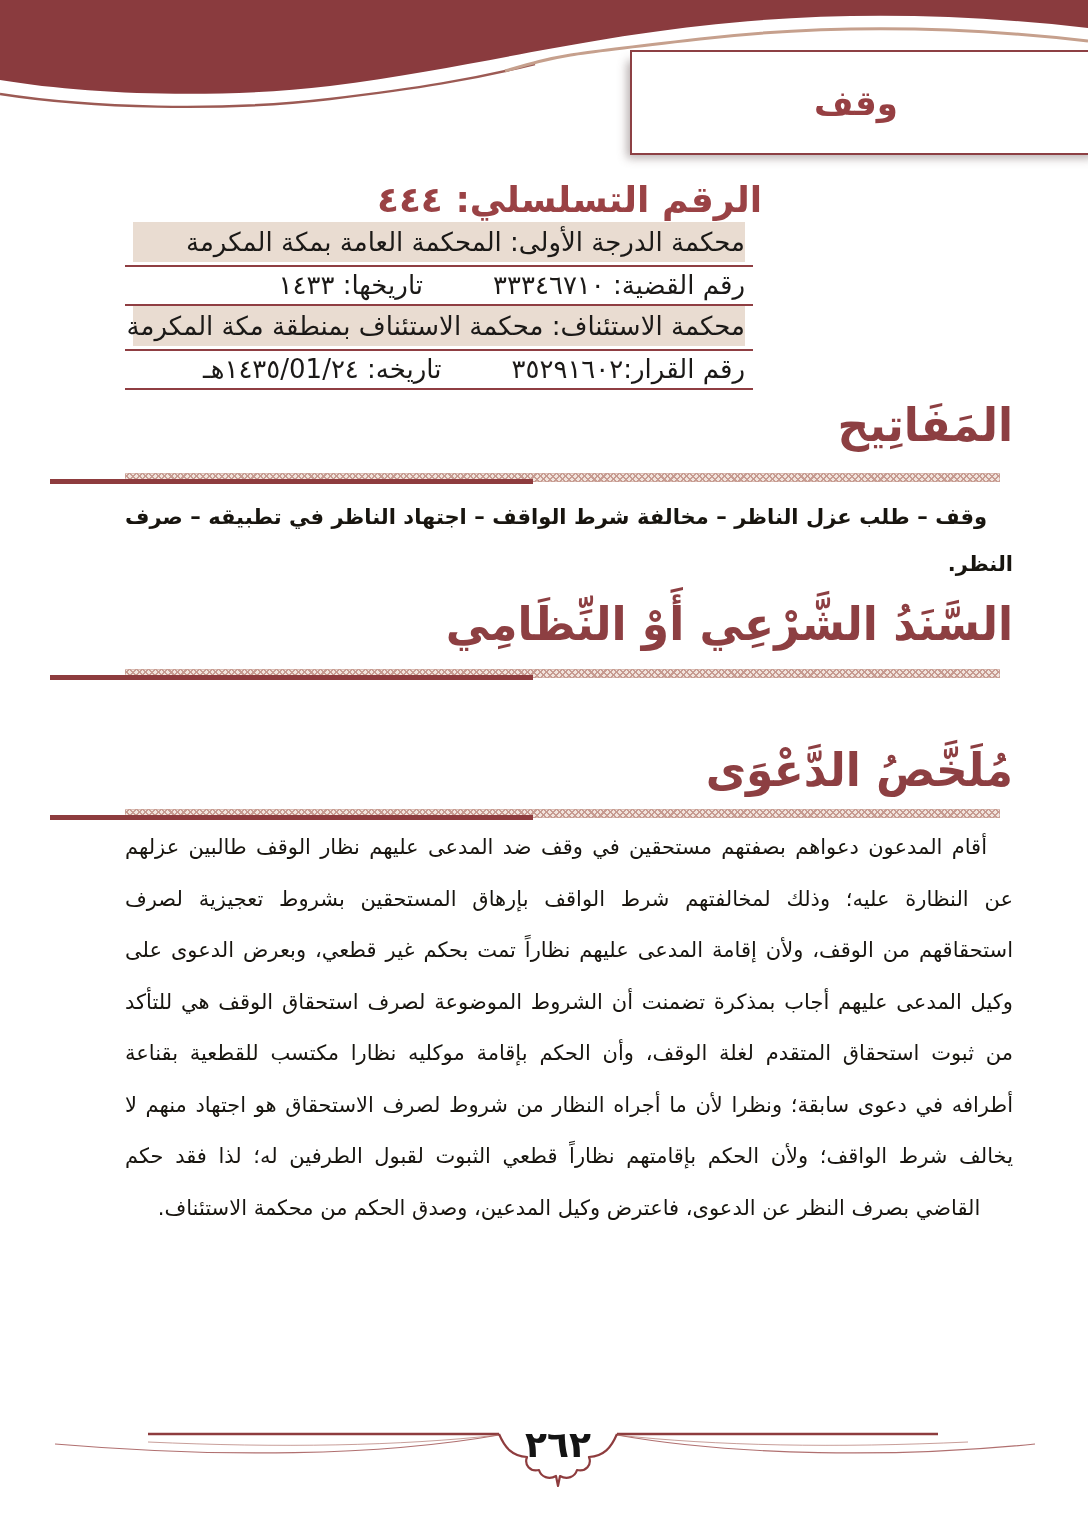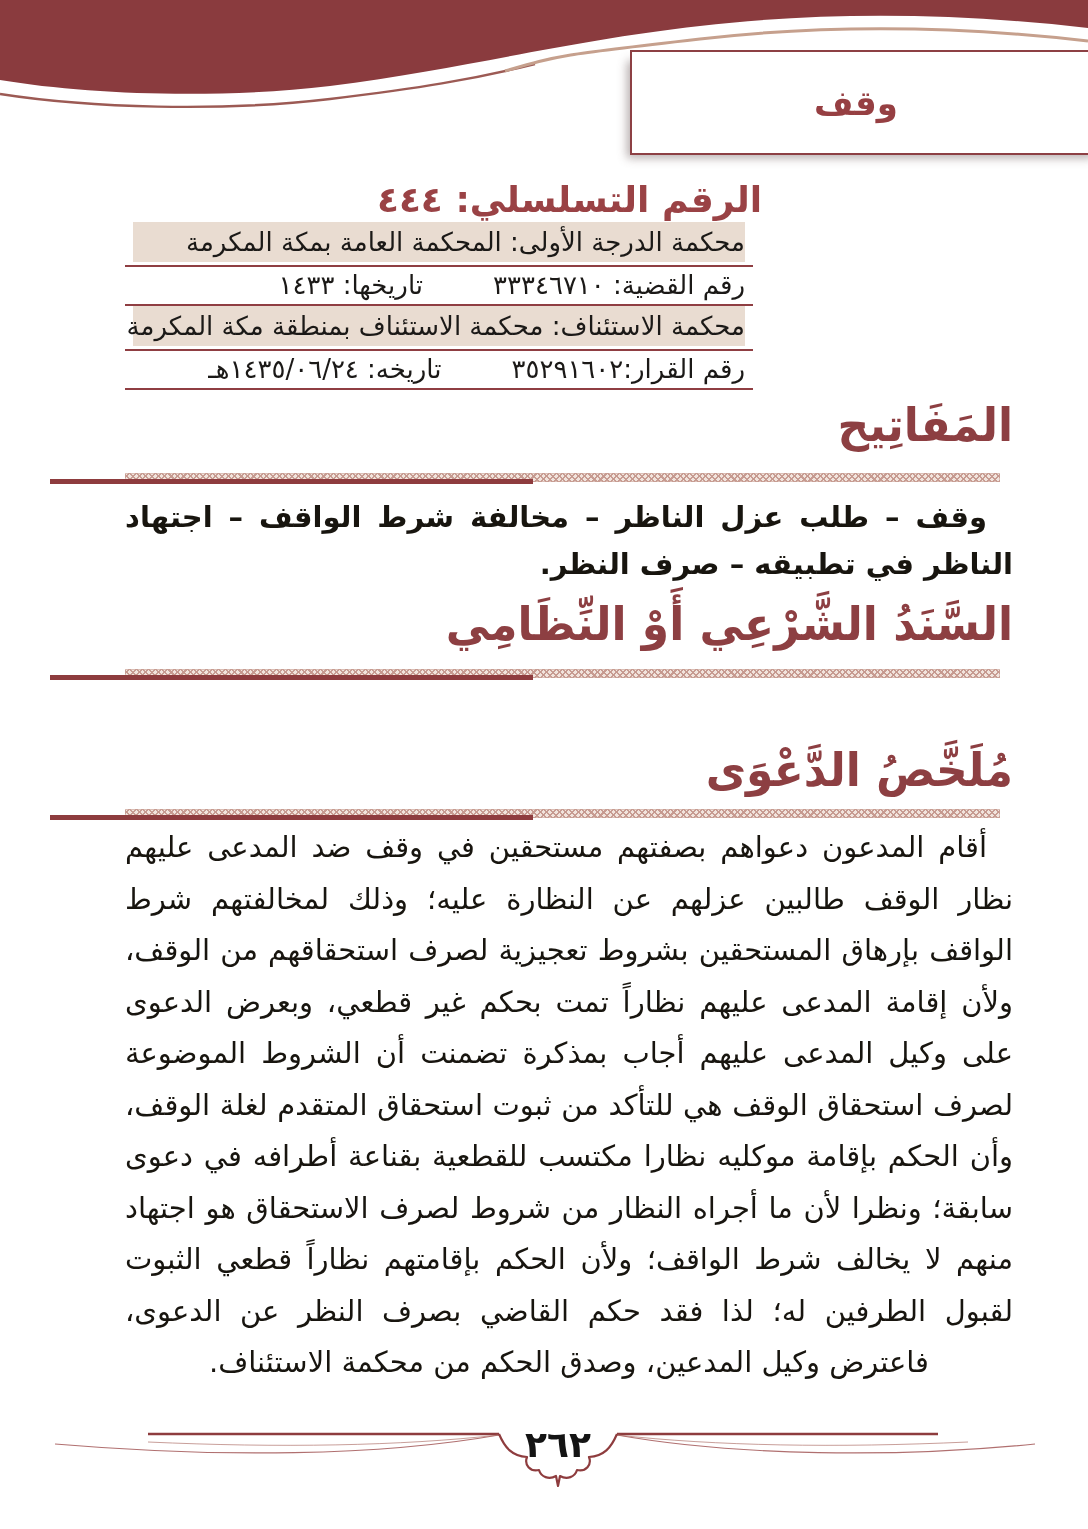--- a/index.html
+++ b/index.html
@@ -55,21 +55,21 @@
     background-image:
       repeating-linear-gradient(45deg,rgba(197,152,142,.95) 0 1.5px,transparent 1.5px 4.5px),
       repeating-linear-gradient(-45deg,rgba(197,152,142,.95) 0 1.5px,transparent 1.5px 4.5px);
     box-shadow:inset 0 0 0 1px rgba(200,160,150,.55);
   }
   .rule .bar{
     position:absolute;left:-75px;width:483px;top:6px;height:5px;background:#8e3c3e;
   }
   .section-body{
     position:absolute;left:0;width:100%;margin:0;
-    font-size:29px;text-align:justify;text-indent:26px;color:#18150f;
+    font-size:21px;text-align:justify;text-indent:26px;color:#18150f;
   }
   .keywords{top:494px;line-height:47px;font-weight:bold;}
   .statement{top:690px;line-height:47px;font-weight:bold;}
   .summary{top:822px;line-height:51.5px;font-weight:normal;text-align-last:center;}
 
   .h1{top:398px;} .rule1{top:473px;}
   .h2{top:597px;} .rule2{top:669px;}
   .h3{top:743px;} .rule3{top:809px;}
 
   
@@ -99,21 +99,21 @@
       </div>
       <div class="case-row">
         <span>رقم القضية: ٣٣٣٤٦٧١٠</span>
         <span>تاريخها: ١٤٣٣</span>
       </div>
       <div class="case-row shaded">
         <span>محكمة الاستئناف: محكمة الاستئناف بمنطقة مكة المكرمة</span>
       </div>
       <div class="case-row">
         <span>رقم القرار:٣٥٢٩١٦٠٢</span>
-        <span>تاريخه: ١٤٣٥/٠٦/٢٤هـ</span>
+        <span>تاريخه: ١٤٣٥/01/٢٤هـ</span>
       </div>
     </div>
 
     <h2 class="heading h1">المَفَاتِيح</h2>
     <div class="rule rule1">
       <div class="band"></div>
       <div class="bar"></div>
     </div>
     <p class="section-body keywords">وقف – طلب عزل الناظر – مخالفة شرط الواقف – اجتهاد الناظر في تطبيقه – صرف النظر.</p>
 

